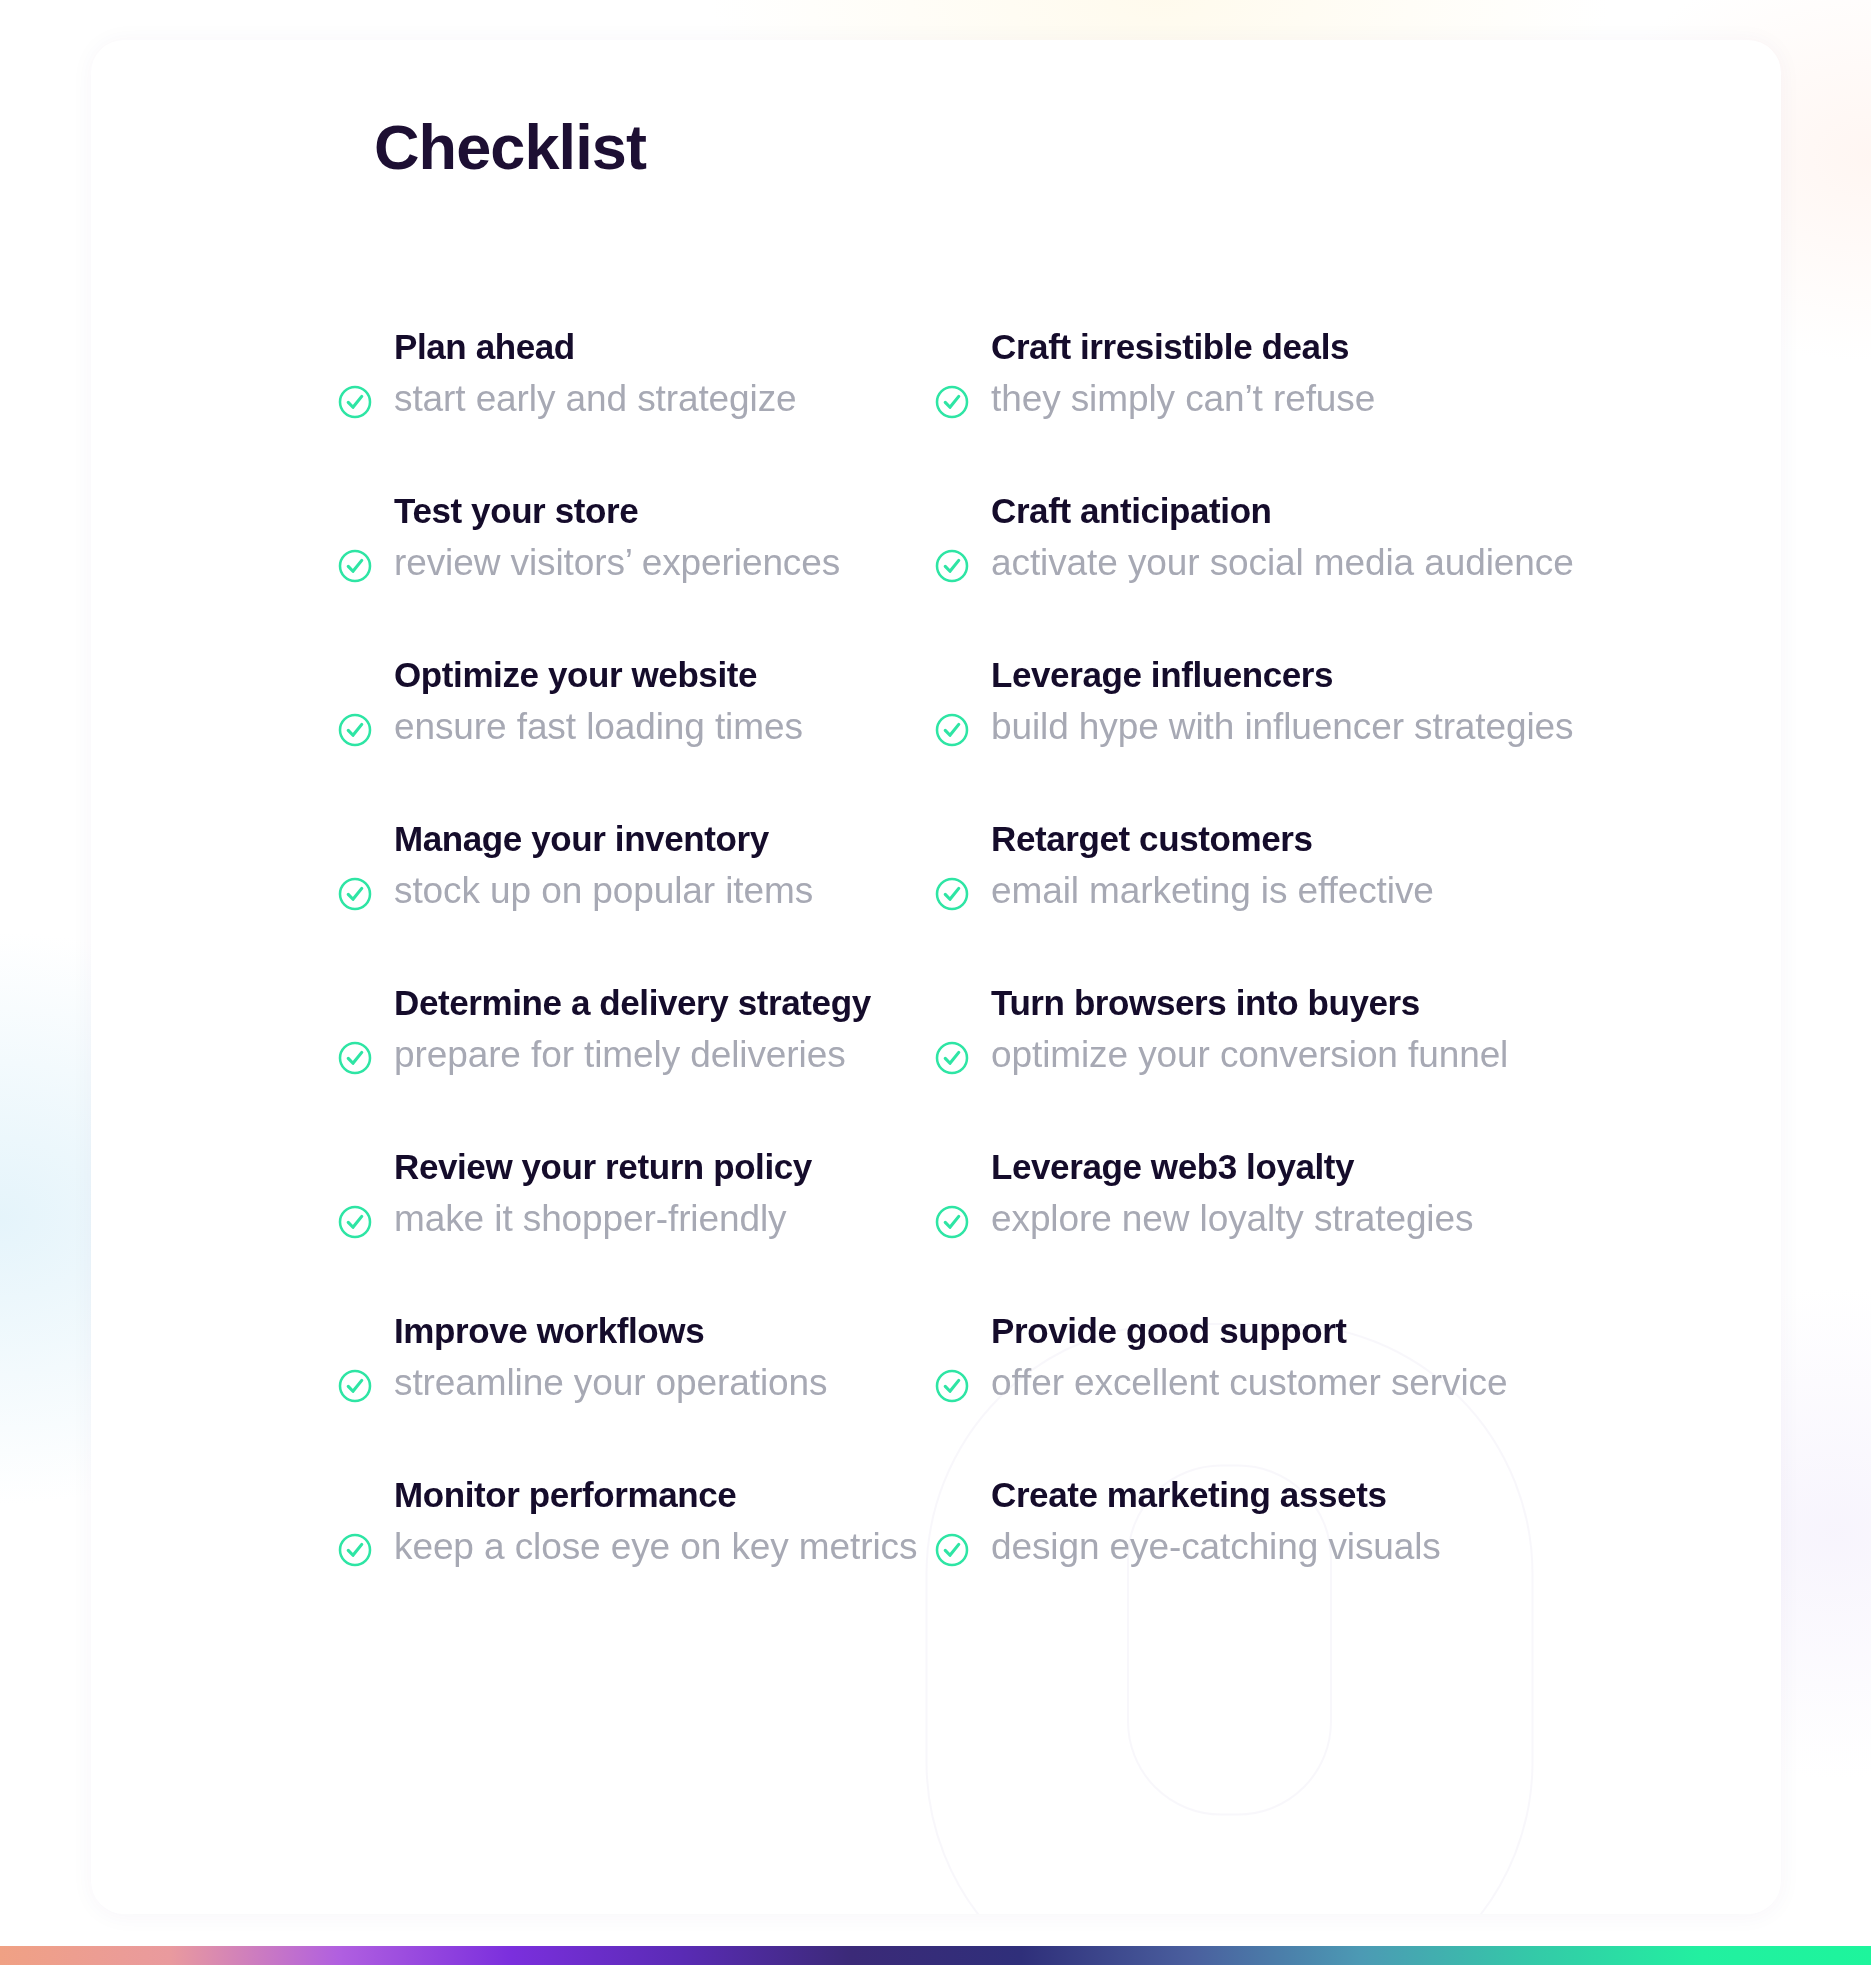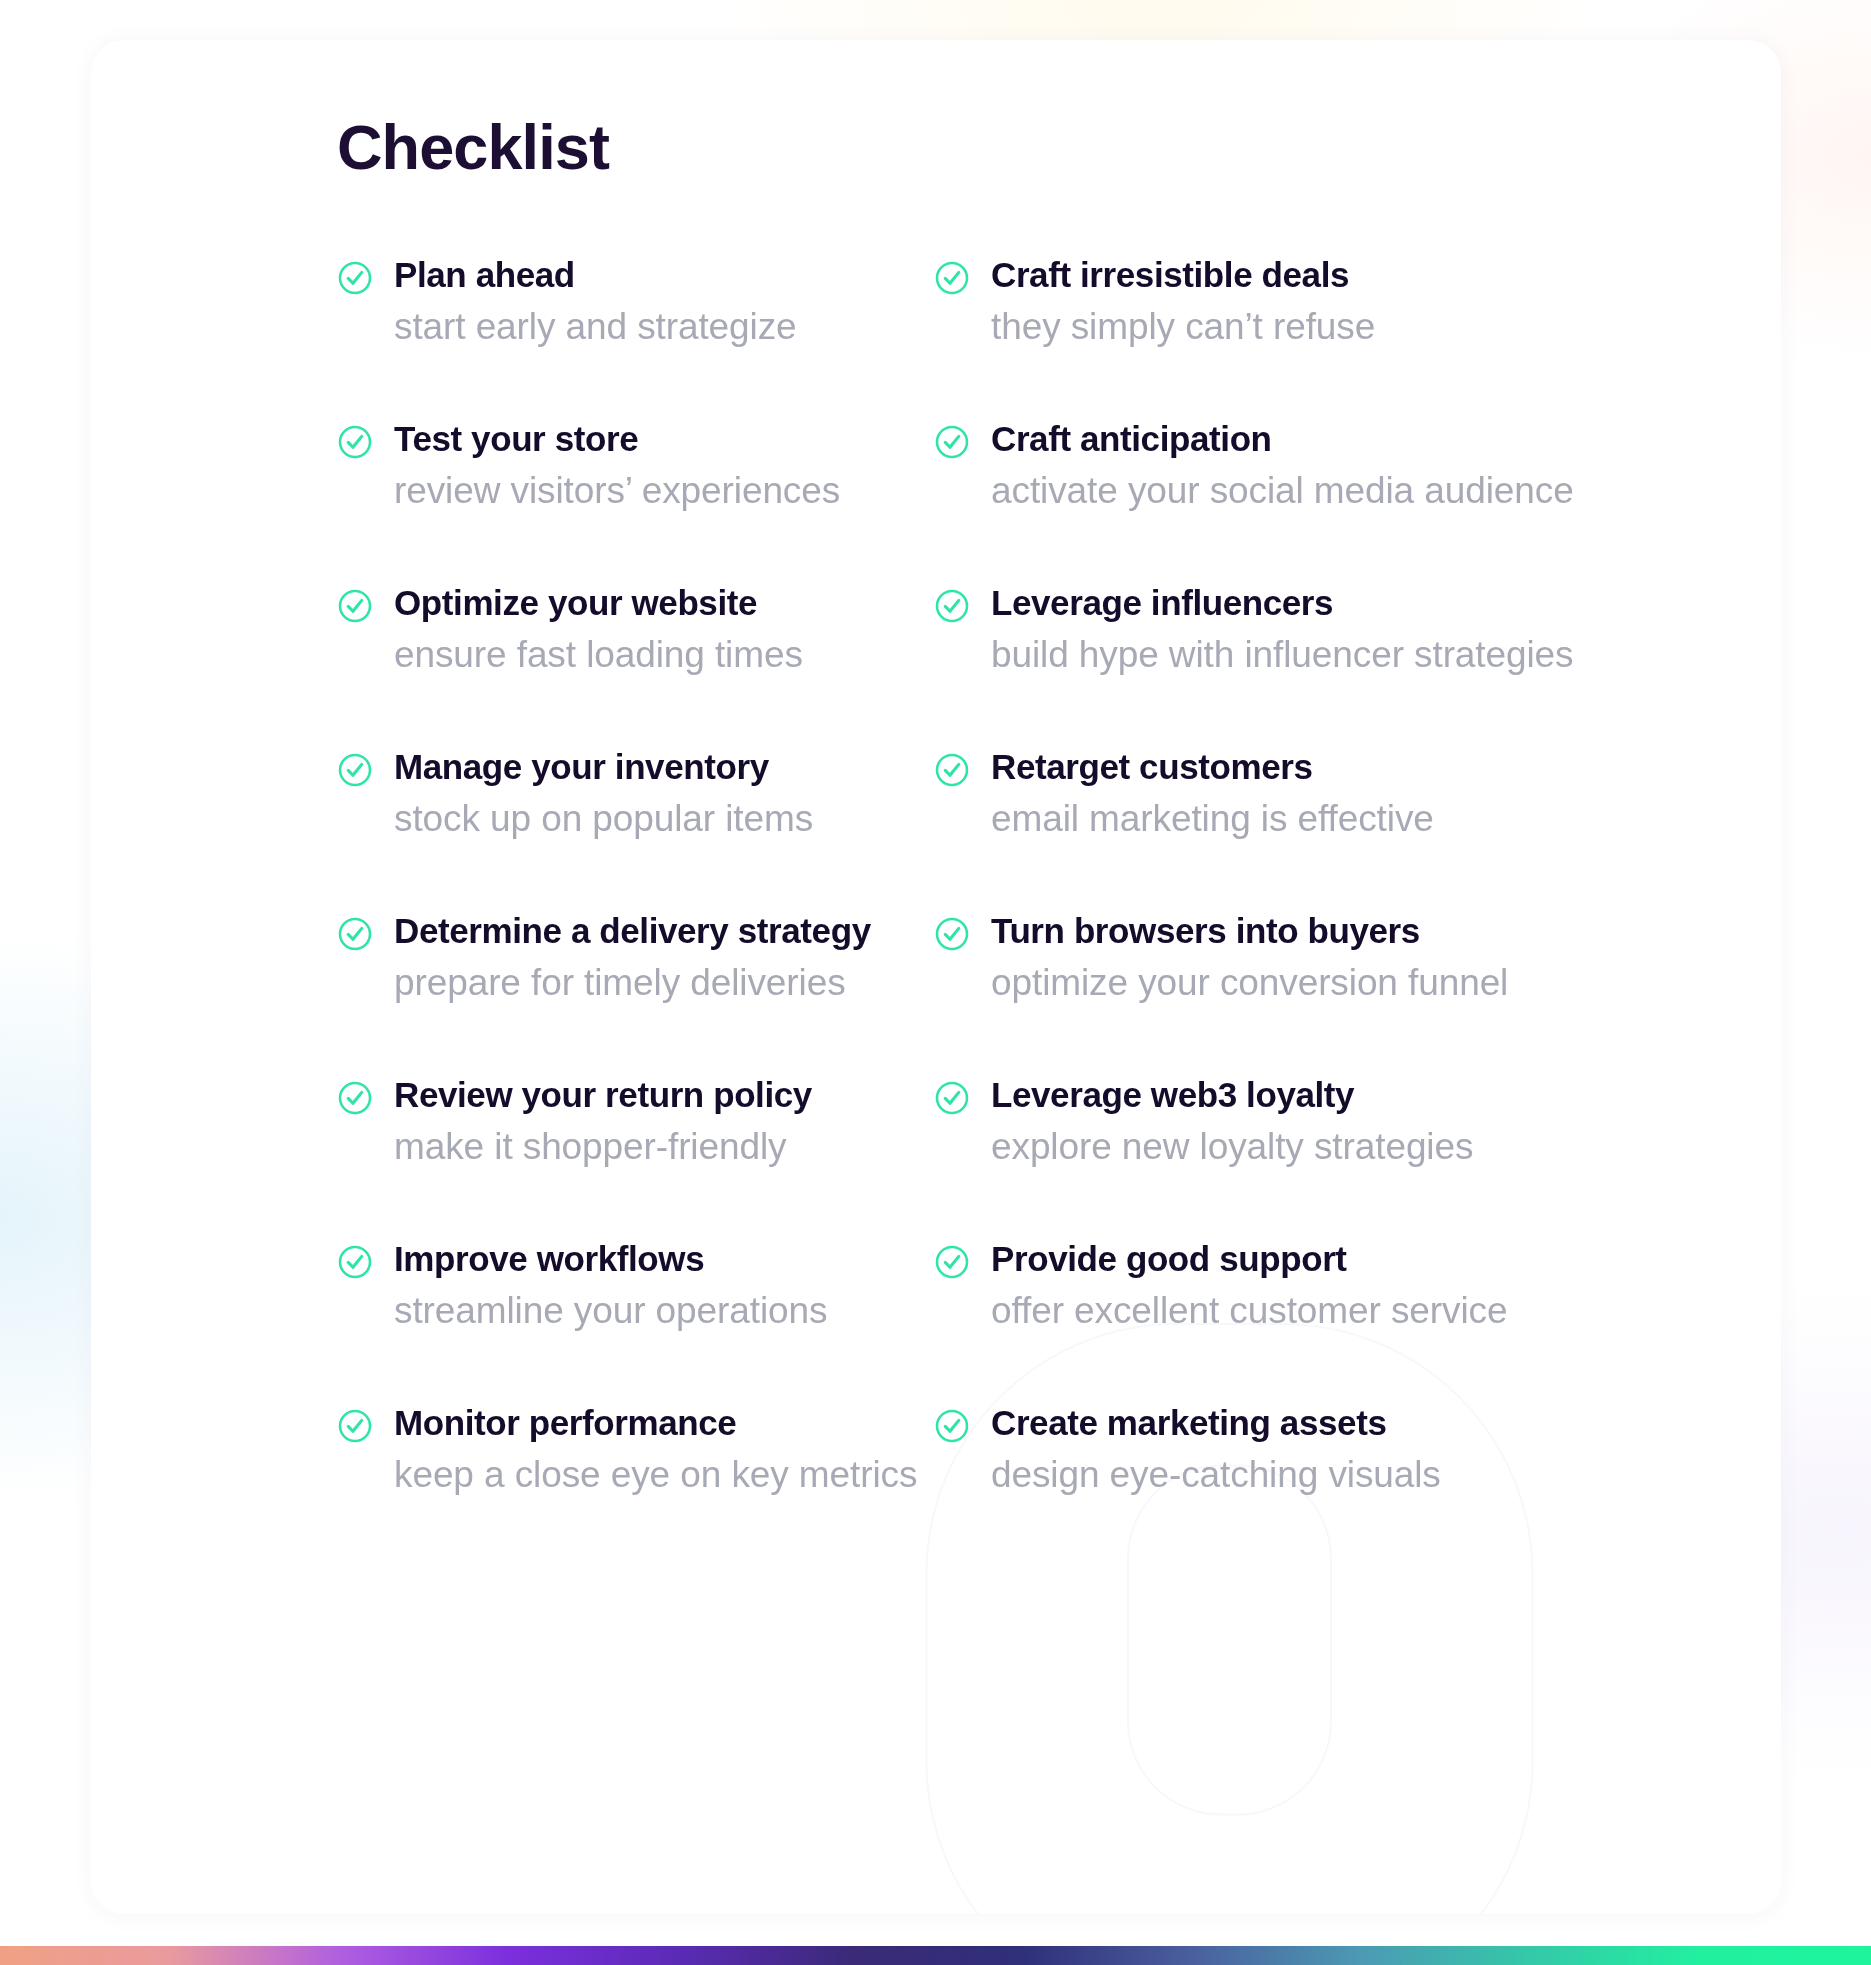--- a/index.html
+++ b/index.html
@@ -79,32 +79,33 @@
     padding: 76px 0 0 246px;
   }
 
   .page-title {
     font-size: 63px;
     font-weight: 700;
     letter-spacing: -0.9px;
     color: #1d0f33;
     line-height: 1;
     margin-bottom: 77px;
+    margin-left: 37px;
   }
 
   .checklist-grid {
     display: grid;
     grid-template-columns: 597px 597px;
     column-gap: 0px;
     row-gap: 0px;
   }
 
   .check-item {
     display: flex;
-    align-items: flex-start;
+    align-items: flex-end;
     gap: 21px;
     height: 164px;
   }
 
   .check-icon {
     flex: 0 0 auto;
     width: 36px;
     height: 36px;
     margin-top: 3.5px;
     display: block;

